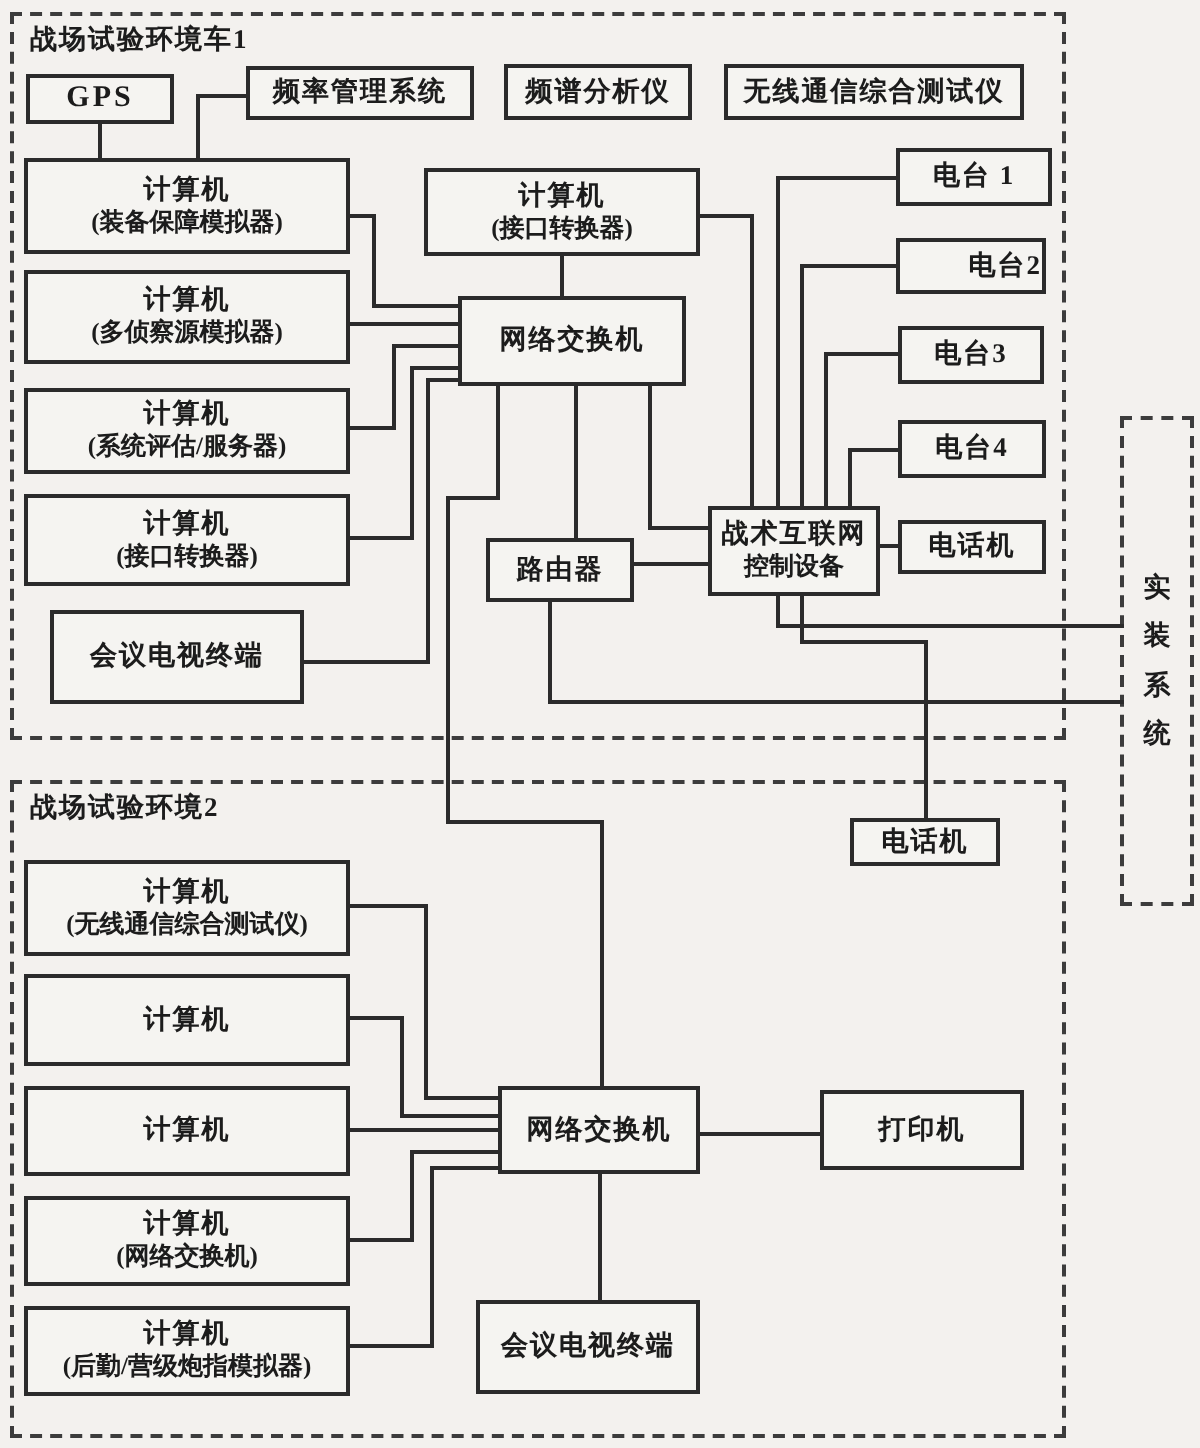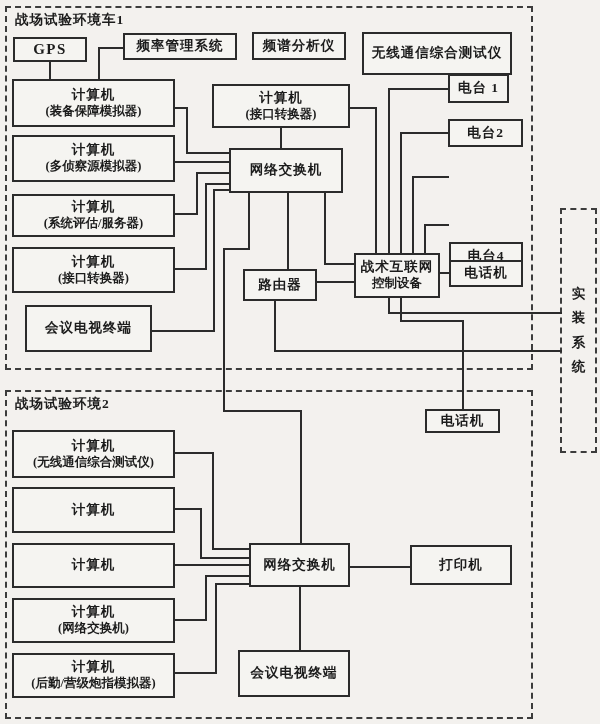--- a/index.html
+++ b/index.html
@@ -110,21 +110,21 @@
     <div class="wire" style="left: 299px; top: 587px; width: 2px; height: 63px; background: rgb(43, 43, 43);"></div>
     <div class="node" style="left: 123px; top: 33px; width: 114px; height: 27px; border-color: rgb(43, 43, 43);">
       <div class="line1">频率管理系统</div>
     </div>
     <div class="node latin" style="left: 13px; top: 37px; width: 74px; height: 25px; border-color: rgb(43, 43, 43);">
       <div class="line1">GPS</div>
     </div>
     <div class="node" style="left: 252px; top: 32px; width: 94px; height: 28px; border-color: rgb(43, 43, 43);">
       <div class="line1">频谱分析仪</div>
     </div>
-    <div class="node" style="left: 362px; top: 32px; width: 150px; height: 43px; border-color: rgb(43, 43, 43);">
+    <div class="node" style="left: 362px; top: 32px; width: 150px; height: 28px; border-color: rgb(43, 43, 43);">
       <div class="line1">无线通信综合测试仪</div>
     </div>
     <div class="node" style="left: 12px; top: 79px; width: 163px; height: 48px; border-color: rgb(43, 43, 43);">
       <div class="line1">计算机</div>
       <div class="line2">(装备保障模拟器)</div>
     </div>
     <div class="node" style="left: 212px; top: 84px; width: 138px; height: 44px; border-color: rgb(43, 43, 43);">
       <div class="line1">计算机</div>
       <div class="line2">(接口转换器)</div>
     </div>
@@ -146,27 +146,30 @@
     <div class="node" style="left: 25px; top: 305px; width: 127px; height: 47px; border-color: rgb(43, 43, 43);">
       <div class="line1">会议电视终端</div>
     </div>
     <div class="node" style="left: 243px; top: 269px; width: 74px; height: 32px; border-color: rgb(43, 43, 43);">
       <div class="line1">路由器</div>
     </div>
     <div class="node" style="left: 354px; top: 253px; width: 86px; height: 45px; border-color: rgb(43, 43, 43);">
       <div class="line1">战术互联网</div>
       <div class="line2">控制设备</div>
     </div>
-    <div class="node" style="left: 448px; top: 74px; width: 61px; height: 29px; border-color: rgb(43, 43, 43);">
+    <div class="node" style="left: 448px; top: 74px; width: 78px; height: 29px; border-color: rgb(43, 43, 43);">
       <div class="line1">电台 1</div>
     </div>
-    <div class="node" style="left: 448px; top: 119px; width: 75px; height: 28px; border-color: rgb(43, 43, 43);">
+    <div class="node" style="left: 448px; top: 119px; width: 75px; height: 28px; border-color: rgb(43, 43, 43); align-items: flex-end;">
       <div class="line1">电台2</div>
     </div>
-    <div class="node" style="left: 449px; top: 210px; width: 74px; height: 29px; border-color: rgb(43, 43, 43); margin-top: 32px;">
+    <div class="node" style="left: 449px; top: 163px; width: 73px; height: 29px; border-color: rgb(43, 43, 43);">
+      <div class="line1">电台3</div>
+    </div>
+    <div class="node" style="left: 449px; top: 210px; width: 74px; height: 29px; border-color: rgb(43, 43, 43);">
       <div class="line1">电台4</div>
     </div>
     <div class="node" style="left: 449px; top: 260px; width: 74px; height: 27px; border-color: rgb(43, 43, 43);">
       <div class="line1">电话机</div>
     </div>
     <div class="node" style="left: 425px; top: 409px; width: 75px; height: 24px; border-color: rgb(43, 43, 43);">
       <div class="line1">电话机</div>
     </div>
     <div class="node" style="left: 12px; top: 430px; width: 163px; height: 48px; border-color: rgb(43, 43, 43);">
       <div class="line1">计算机</div>

